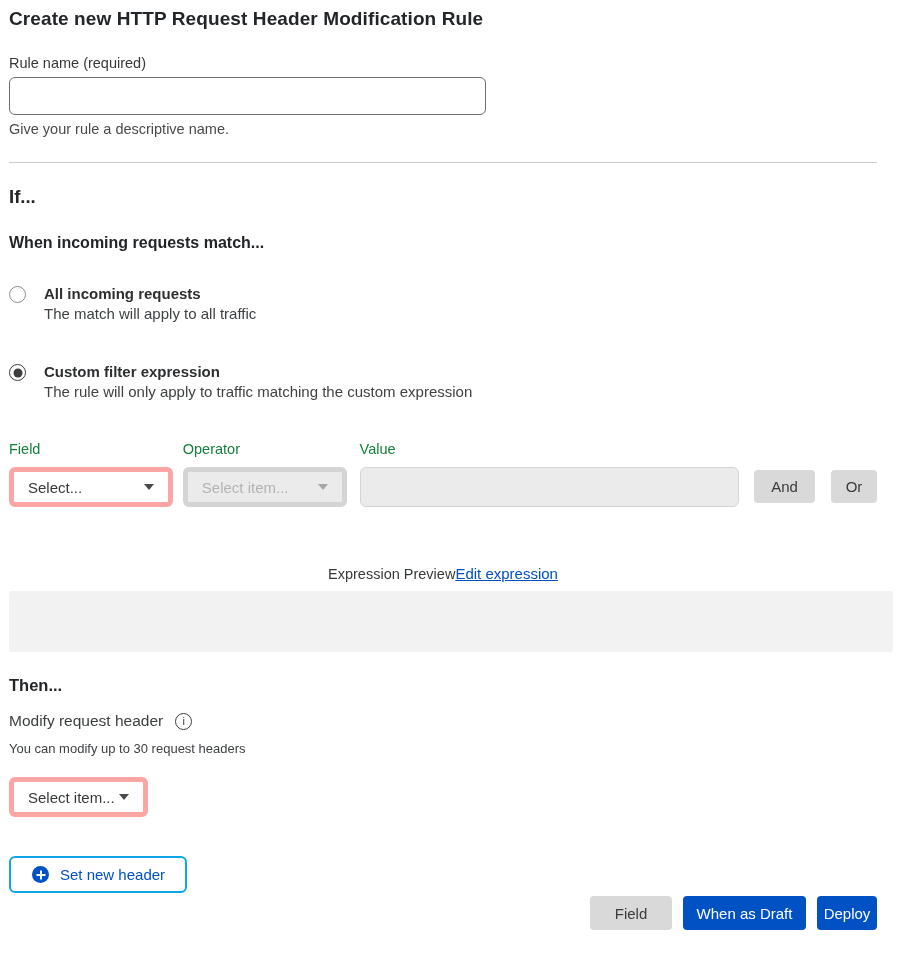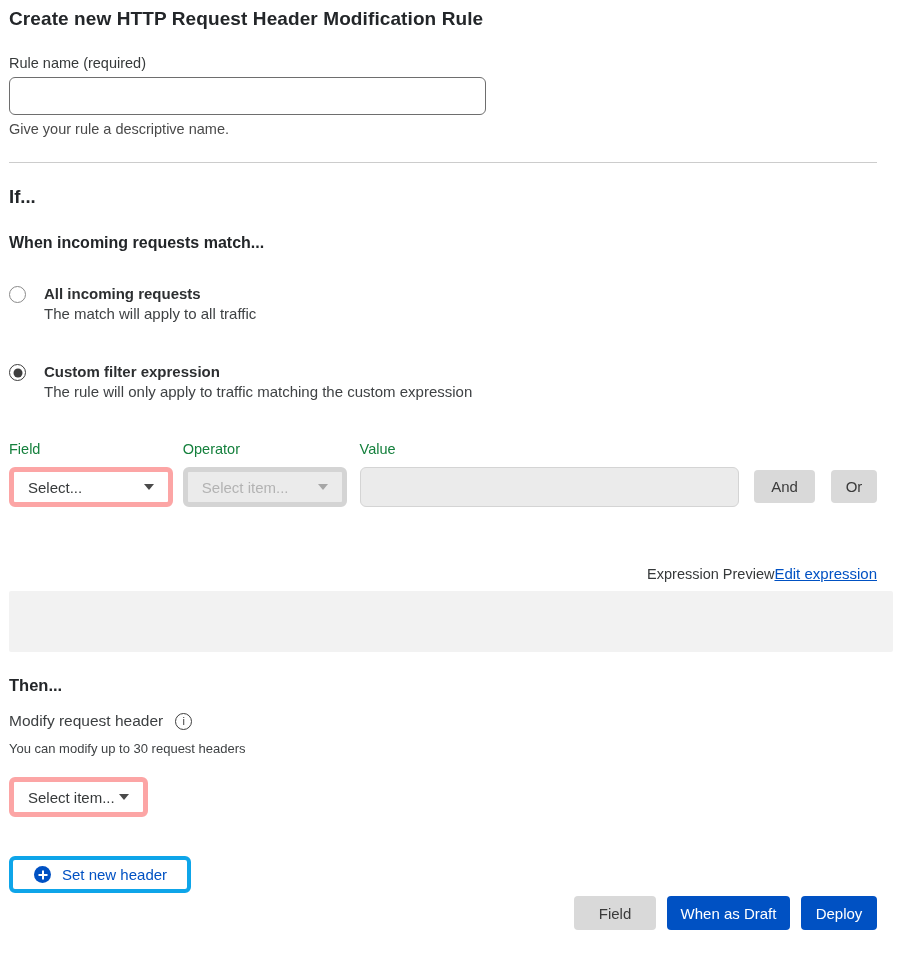--- a/index.html
+++ b/index.html
@@ -122,21 +122,21 @@
     font-size: 15px;
     font-family: "Liberation Sans", sans-serif;
     height: 33px;
     cursor: pointer;
   }
   .and-btn { width: 62px; margin-right: 16px; margin-bottom: 4px; }
   .or-btn  { width: 47px; margin-bottom: 4px; }
 
   .preview-row {
     display: flex;
-    justify-content: flex-end;
+    justify-content: center;
     align-items: flex-end;
     margin-top: 58px;
   }
   .preview-label { font-size: 14.5px; color: #36393a; }
   .edit-link {
     font-size: 15px;
     color: #0051c3;
     text-decoration: underline;
     cursor: pointer;
   }
@@ -168,21 +168,21 @@
     cursor: pointer;
     flex: 0 0 auto;
   }
   .modify-helper { font-size: 13px; color: #3f4244; margin-top: 11px; }
 
   .header-select { margin-top: 21px; width: 139px; }
 
   .set-header-btn {
     margin-top: 39px;
     height: 37px;
-    border: 4px solid #0ea5e9;
+    border: 2px solid #0ea5e9;
     border-radius: 6px;
     background: #fff;
     display: inline-flex;
     align-items: center;
     gap: 11px;
     padding: 0 20px 0 21px;
     font-size: 15px;
     font-family: "Liberation Sans", sans-serif;
     color: #0051c3;
     cursor: pointer;
@@ -215,21 +215,21 @@
     height: 34px;
     border: none;
     border-radius: 4px;
     font-size: 15px;
     font-family: "Liberation Sans", sans-serif;
     cursor: pointer;
   }
   .cancel-btn { background: #d9d9d9; color: #3b3b3b; width: 82px; }
   .blue-btn { background: #0051c3; color: #ffffff; }
   .save-draft-btn { width: 123px; }
-  .deploy-btn { width: 76px; }
+  .deploy-btn { width: 60px; }
 </style>
 </head>
 <body>
 
 <div class="container">
 
   <h1 class="page-title">Create new HTTP Request Header Modification Rule</h1>
 
   <div class="field-label">Rule name (required)</div>
   <input class="rule-name-input" type="text" style="">

